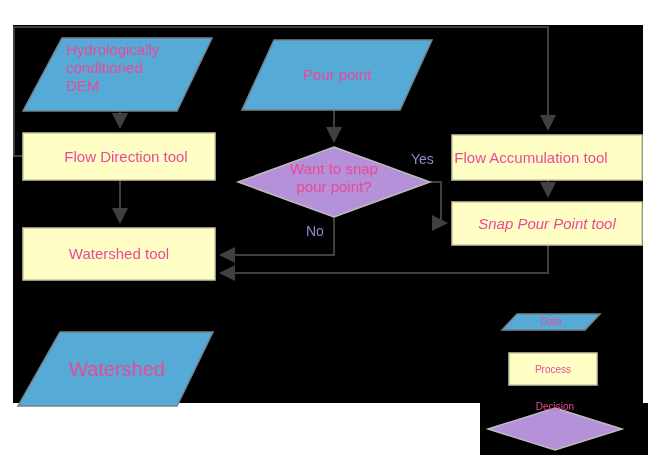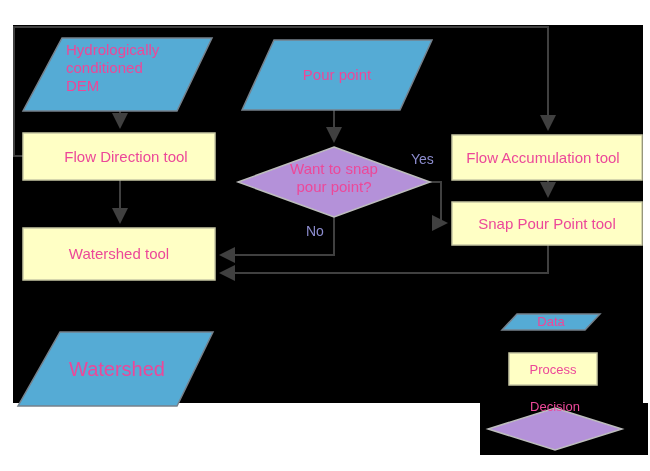--- a/index.html
+++ b/index.html
@@ -11,21 +11,21 @@
   .lbl{
     position:absolute;color:#ec4899;font-size:15px;line-height:18px;
     display:flex;align-items:center;justify-content:center;text-align:center;
     pointer-events:none;
   }
   .lbl.left{justify-content:flex-start;text-align:left;align-items:flex-start;}
   .edge-lbl{
     position:absolute;font-size:14px;line-height:10px;color:#8c8cce;
     pointer-events:none;
   }
-  .legend-lbl{font-size:13px;}
+  .legend-lbl{font-size:10px;}
 </style>
 </head>
 <body>
 
 <div id="canvas">
 
   <svg id="gfx" viewBox="0 0 650 471">
     <defs>
       <marker id="arw" markerWidth="9" markerHeight="8" refX="7" refY="4" orient="auto">
         <path d="M0,0 L8,4 L0,8 Z" fill="#404040"></path>
@@ -54,22 +54,22 @@
     <polygon points="60,332 213,332 177,406 18,406" fill="#55abd5" stroke="#75818c" stroke-width="1.5"></polygon>
 
     <polygon points="517,314 600,314 585,330 502,330" fill="#55abd5" stroke="#75818c" stroke-width="1.5"></polygon>
     <rect x="509" y="353" width="88" height="32" fill="#ffffc5" stroke="#c8c8a4" stroke-width="1.5"></rect>
     <polygon points="555,408 622,429 555,450 488,429" fill="#b491d9" stroke="#bdbdbd" stroke-width="1.5"></polygon>
   </svg>
 
   <div class="lbl left" style="left:66px;top:41px;width:112px;">Hydrologically conditioned DEM</div>
   <div class="lbl" style="left:252px;top:60px;width:170px;height:30px;">Pour point</div>
   <div class="lbl" style="left:30px;top:133px;width:192px;height:47px;">Flow Direction tool</div>
-  <div class="lbl" style="left:452px;top:135px;width:158px;height:45px;margin-left:12px;">Flow Accumulation tool</div>
-  <div class="lbl" style="left:452px;top:202px;width:190px;height:43px;">Snap Pour Point tool</div>
+  <div class="lbl" style="left:452px;top:135px;width:158px;height:45px;">Flow Accumulation tool</div>
+  <div class="lbl" style="left:452px;top:202px;width:190px;height:43px;font-style:italic;">Snap Pour Point tool</div>
   <div class="lbl" style="left:279px;top:160px;width:110px;height:44px;align-items:flex-start;">Want to snap pour point?</div>
   <div class="lbl" style="left:23px;top:228px;width:192px;height:52px;">Watershed tool</div>
   <div class="lbl" style="left:47px;top:354px;width:140px;height:30px;font-size:20px;">Watershed</div>
 
   <div class="edge-lbl" style="left:411px;top:154px;">Yes</div>
   <div class="edge-lbl" style="left:306px;top:226px;">No</div>
 
   <div class="lbl legend-lbl" style="left:511px;top:314px;width:80px;height:16px;">Data</div>
   <div class="lbl legend-lbl" style="left:509px;top:353px;width:88px;height:34px;">Process</div>
   <div class="lbl legend-lbl" style="left:505px;top:393px;width:100px;height:28px;">Decision</div>

